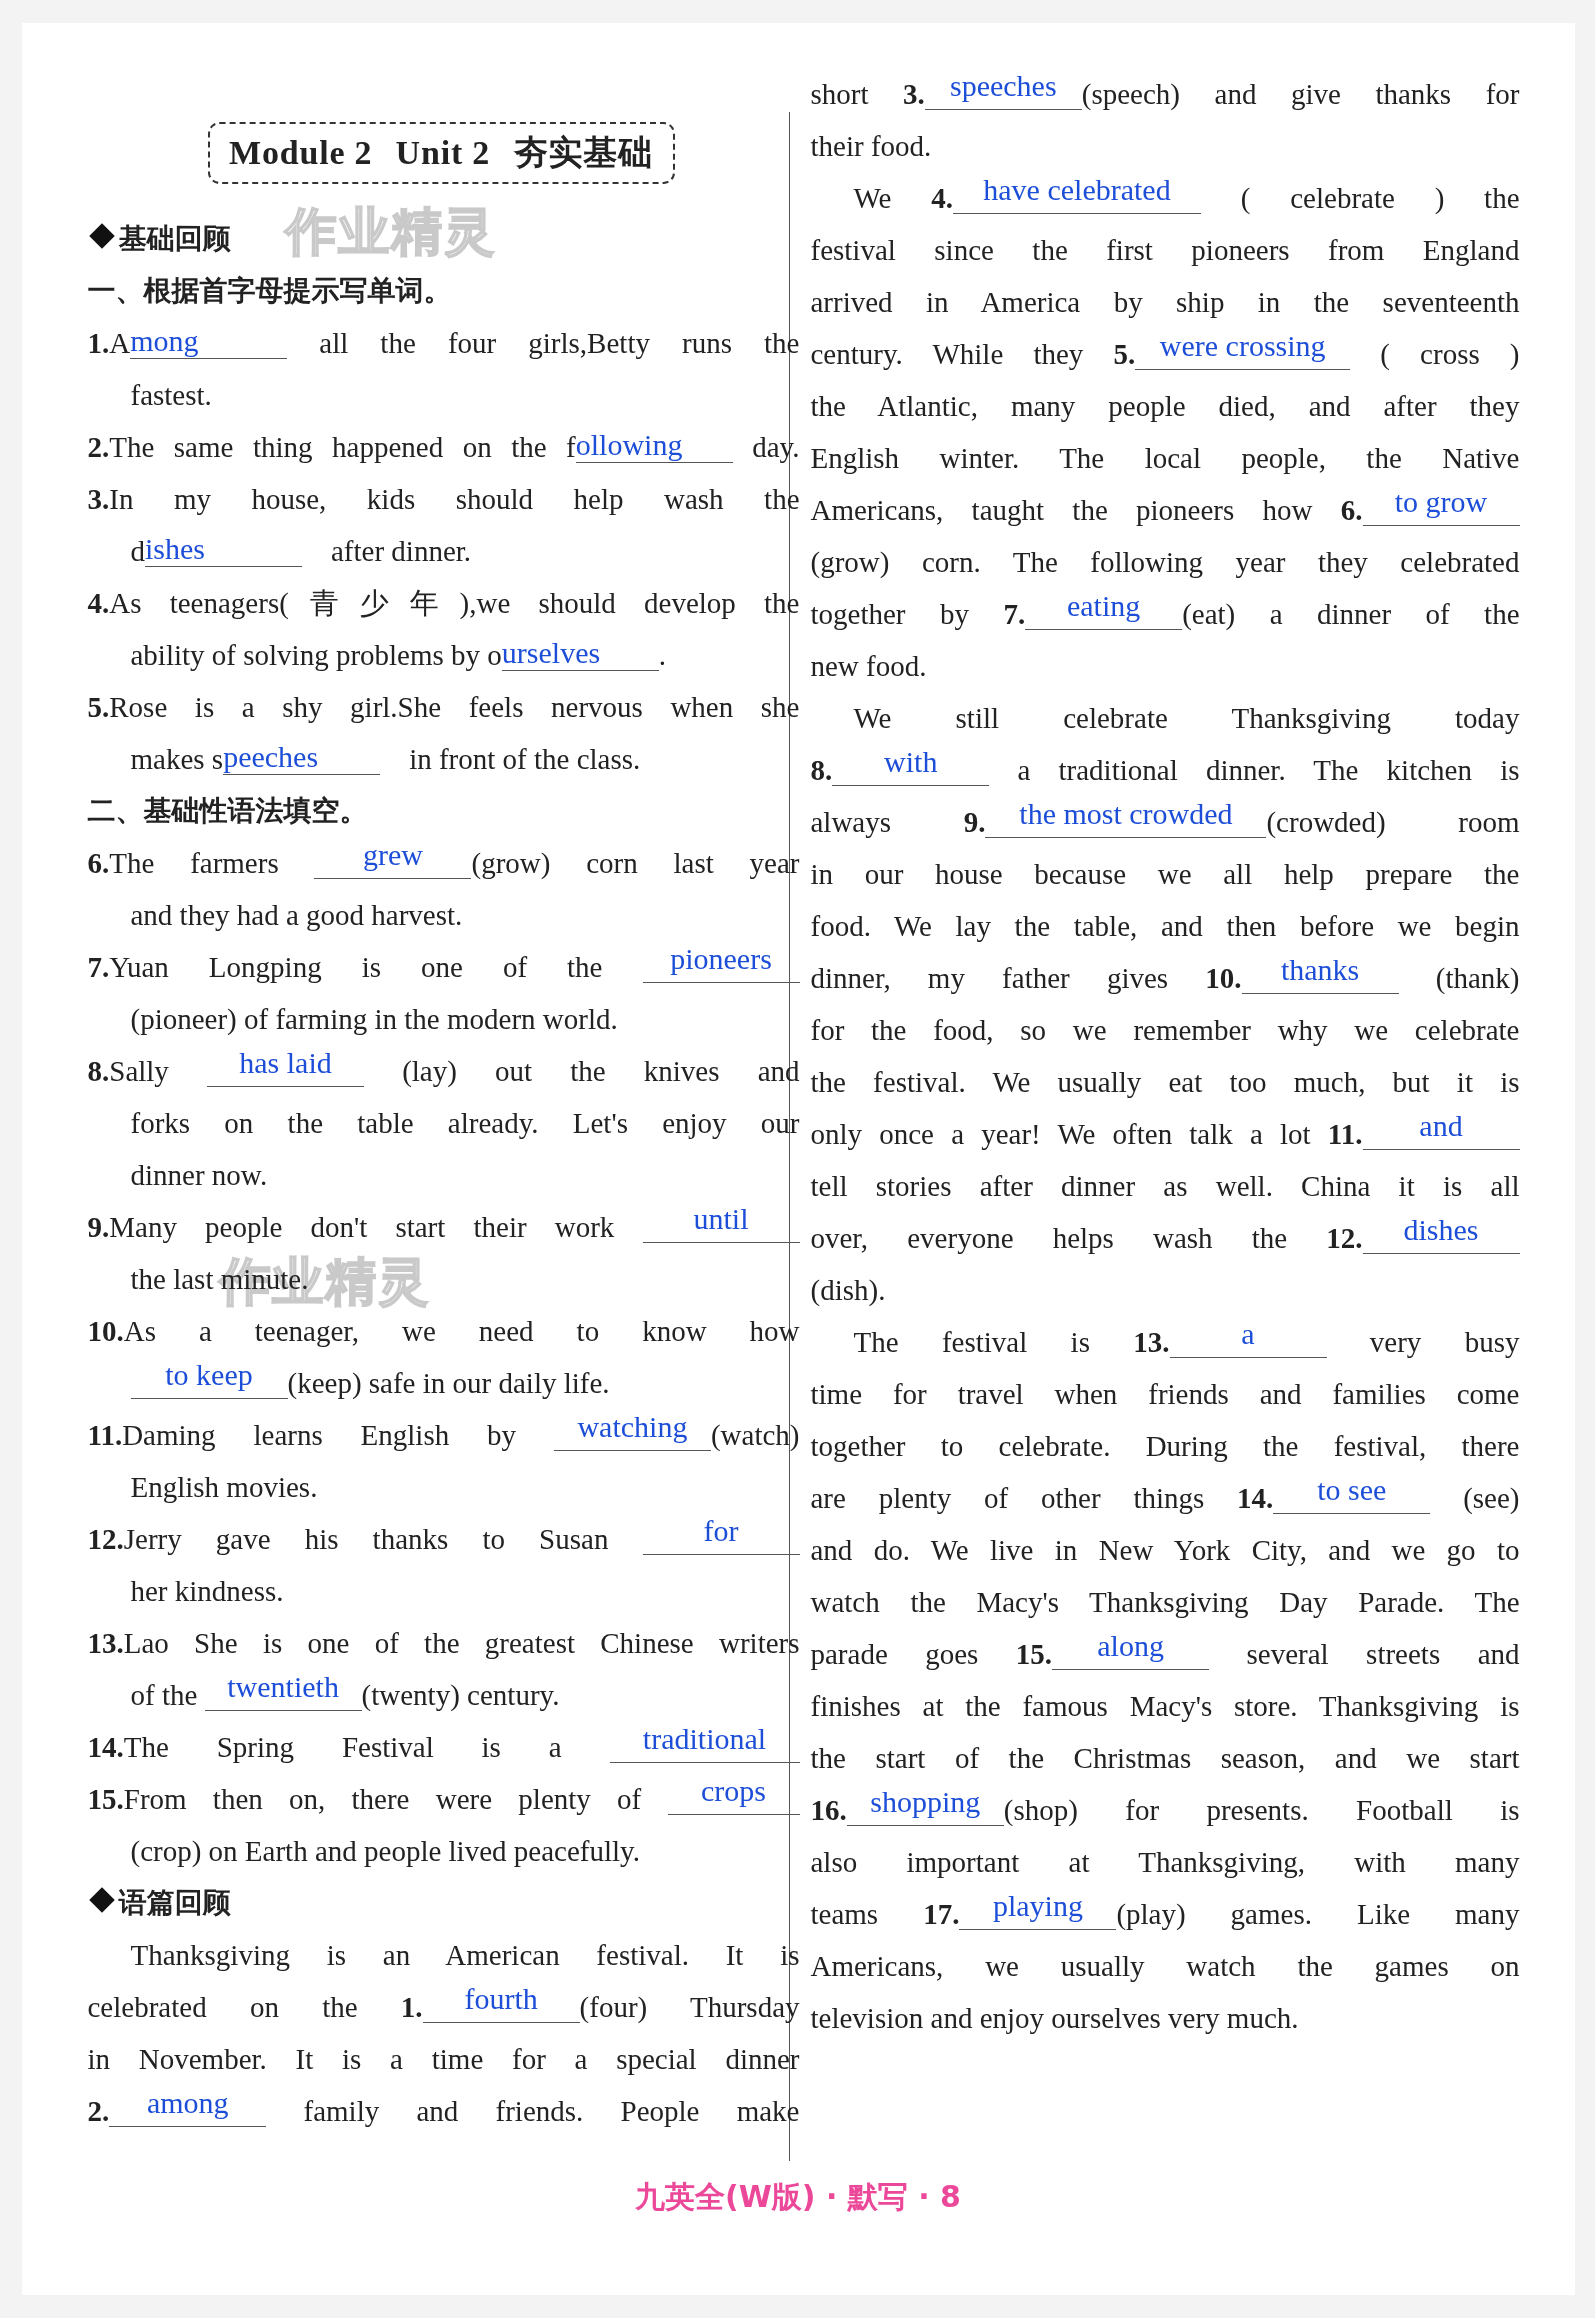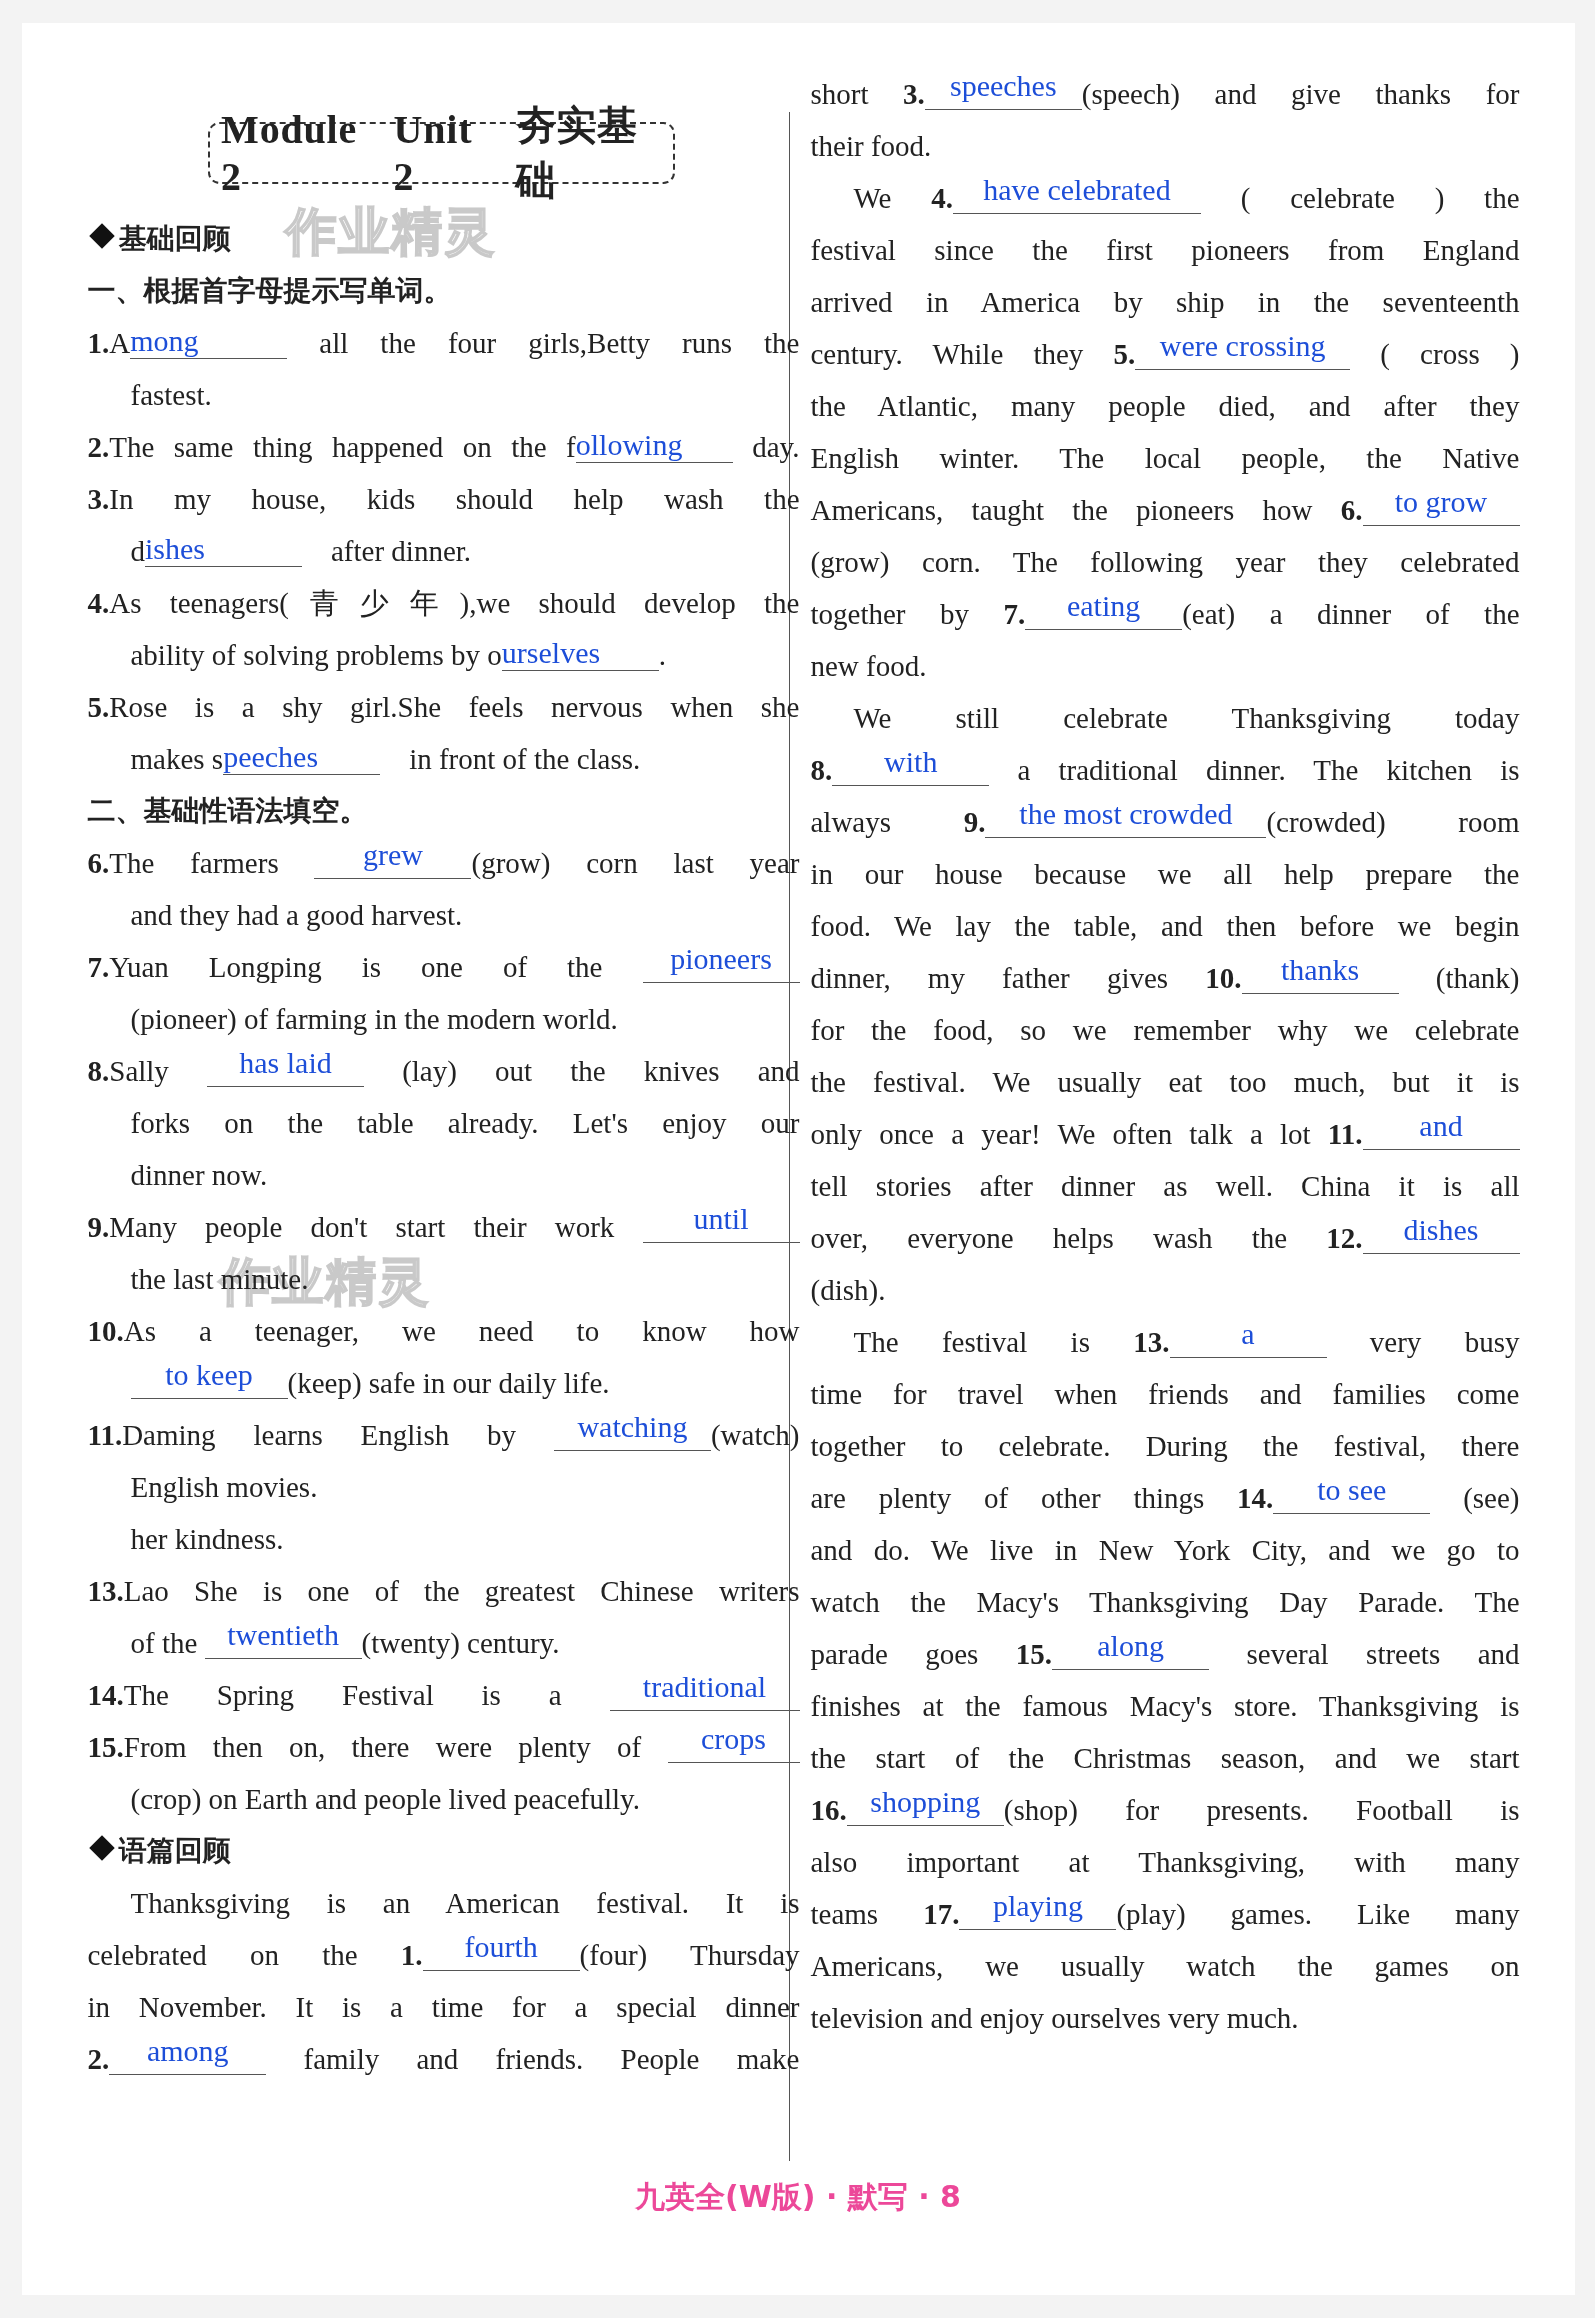--- a/index.html
+++ b/index.html
@@ -55,21 +55,21 @@
     position: relative;
     top: -8.3px;
   }
   .title-box {
     position: absolute; left: 186px; top: 99px;
     width: 463px; height: 58px;
     border: 2.5px dashed #333;
     border-radius: 11.6px;
     display: flex; align-items: center; justify-content: center;
     font-weight: bold;
-    font-size: 40px;
+    font-size: 34px;
     font-family: "Liberation Serif", serif;
     letter-spacing: 0.8px;
   }
   .title-box span { margin: 0 11.6px; }
   .section-head {
     font-family: "DejaVu Sans", sans-serif;
     font-weight: bold;
     font-size: 28px;
     line-height: 52px;
     height: 52px;
@@ -183,20 +183,23 @@
     </div>
     <div class="line last indent">
       <span class="blank" style="width:157px;"><span class="ans">to keep</span></span><span>(keep) safe in our daily life.</span>
     </div>
 
     <div class="line">
       <span class="num">11.</span><span>Daming learns English by</span> <span class="blank" style="width:157px;"><span class="ans">watching</span></span><span>(watch)</span>
     </div>
     <div class="line last indent2" style="padding-left:43px;">English movies.</div>
 
+    <div class="line">
+      <span class="num">12.</span><span>Jerry gave his thanks to Susan</span> <span class="blank" style="width:157px;"><span class="ans">for</span></span>
+    </div>
     <div class="line last indent">her kindness.</div>
 
     <div class="line">
       <span class="num">13.</span><span>Lao She is one of the greatest Chinese writers</span>
     </div>
     <div class="line last indent">
       <span>of the</span> <span class="blank" style="width:157px;"><span class="ans">twentieth</span></span><span>(twenty) century.</span>
     </div>
 
     <div class="line">

